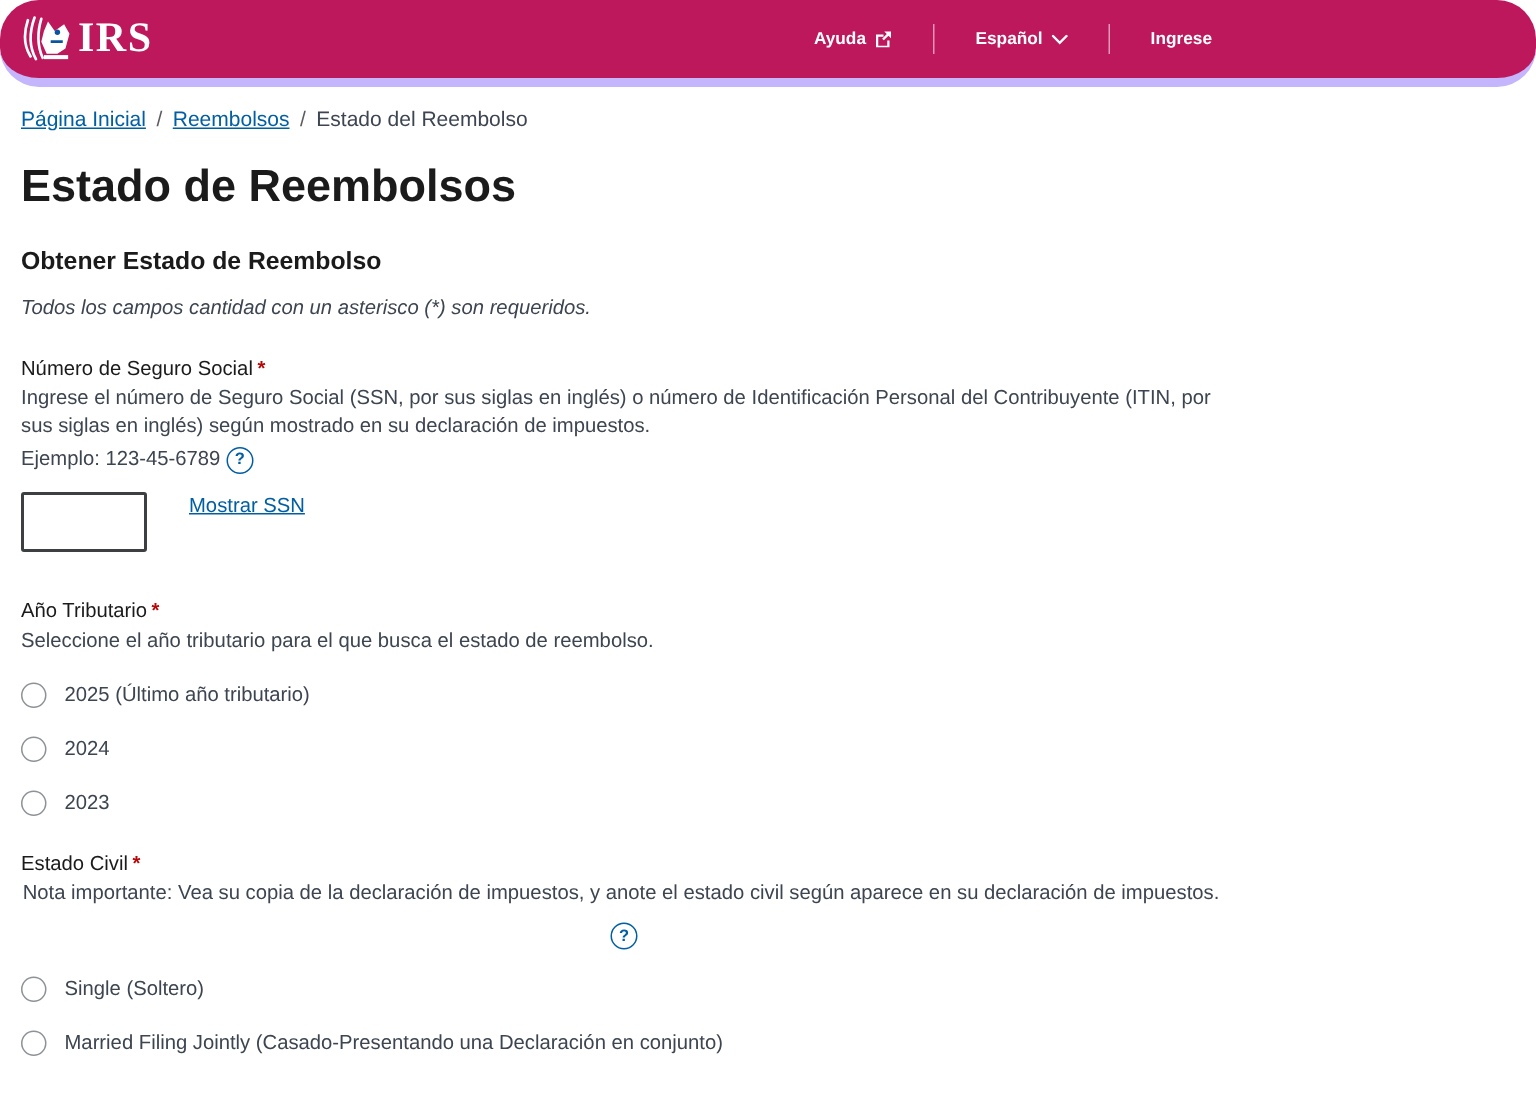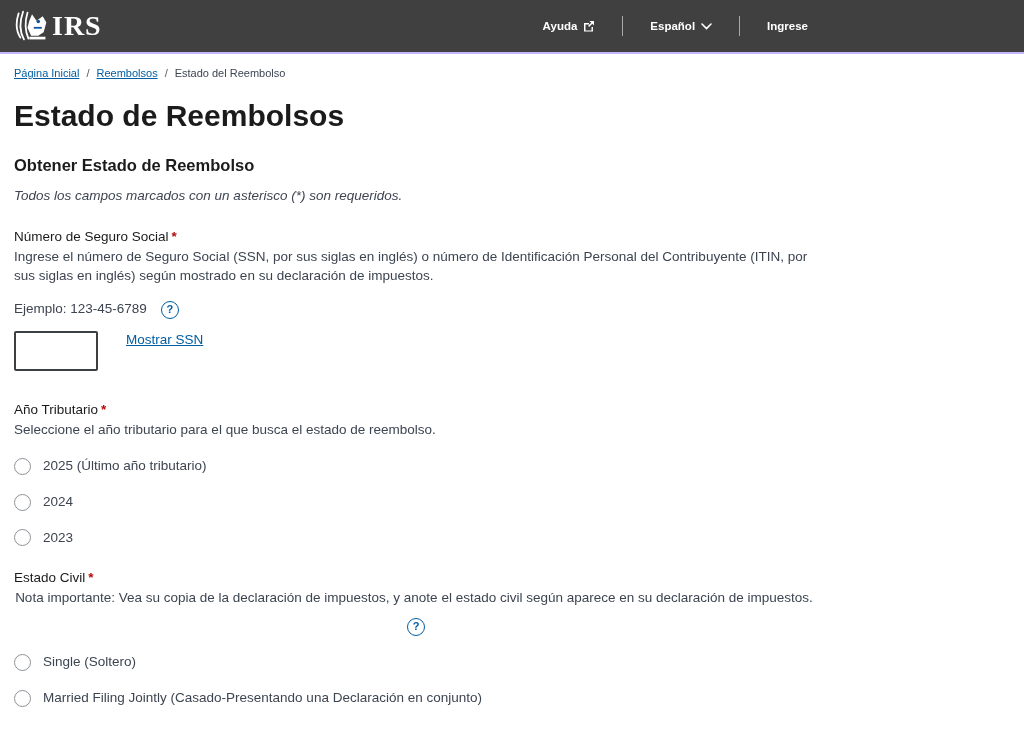--- a/index.html
+++ b/index.html
@@ -5,56 +5,56 @@
   html,body{margin:0;padding:0;background:#ffffff;}
   body{
     width:1024px;height:738px;
     font-family:"Liberation Sans","DejaVu Sans",sans-serif;
     color:#3d4551;font-size:13.5px;line-height:1.4;
     overflow:hidden;
   }
   .container{max-width:800px;padding-left:14px;box-sizing:content-box;}
 
   
-  .site-header{background:#404040;height:52px;border-bottom:2px solid #c4b5fd;}
+  .site-header{background:#be185d;height:52px;border-bottom:6px solid #c4b5fd;border-radius:26px;}
   .header-inner{max-width:800px;padding-left:14px;height:52px;
     display:flex;align-items:center;justify-content:space-between;}
   .logo{display:flex;align-items:center;gap:2px;cursor:pointer;}
   .logo-mark{display:inline-flex;}
   .logo-text{color:#fff;font-family:"Liberation Serif","DejaVu Serif",serif;
     font-weight:bold;font-size:28px;letter-spacing:1px;line-height:1;}
   .header-nav{display:flex;gap:21px;margin-left:36px;}
   .nav-item{display:flex;align-items:center;gap:6px;color:#fff;
     font-size:11.5px;font-weight:bold;background:none;border:none;
     font-family:inherit;cursor:pointer;padding:4px 6px;}
   .nav-divider{width:1px;height:20px;background:rgba(255,255,255,0.55);}
 
   
-  .breadcrumb{margin-top:12px;font-size:11px;display:flex;gap:7px;align-items:center;}
+  .breadcrumb{margin-top:12px;font-size:14px;display:flex;gap:7px;align-items:center;}
   .crumb-link{color:#005ea2;text-decoration:underline;cursor:pointer;}
   .crumb-sep{color:#5c5c5c;}
   .crumb-current{color:#3d4551;}
 
   
   .page-title{font-size:30px;font-weight:bold;color:#1b1b1b;margin:18px 0 0 0;line-height:1.1;}
   .section-title{font-size:16.5px;font-weight:bold;color:#1b1b1b;margin:22px 0 0 0;}
   .intro{margin:10px 0 0 0;}
   .required-note{margin:10px 0 0 0;font-style:italic;}
 
   
   .field{margin-top:22px;}
   .field-label{font-weight:normal;color:#1b1b1b;font-size:13.5px;}
   .req{color:#b50909;font-weight:bold;margin-left:3px;}
   .field-desc{margin:1px 0 0 0;max-width:800px;}
   .inline-desc{display:flex;align-items:center;gap:10px;flex-wrap:wrap;justify-content:center;}
   .help-icon{display:inline-flex;align-items:center;justify-content:center;
     width:16px;height:16px;border:1.5px solid #005ea2;border-radius:50%;
     color:#005ea2;font-size:11px;font-weight:bold;cursor:pointer;flex:0 0 auto;
     margin-left:4px;}
-  .example-row{display:flex;align-items:flex-end;gap:10px;margin-top:14px;}
+  .example-row{display:flex;align-items:flex-end;margin-top:3px;}
 
   .ssn-row{display:flex;align-items:flex-start;gap:28px;margin-top:12px;}
   .text-input{border:2px solid #3d4043;border-radius:2px;height:36px;
     font-family:inherit;font-size:14px;color:#3d4551;padding:0 8px;background:#fff;}
   .ssn-input{width:64px;}
   .link{color:#005ea2;text-decoration:underline;cursor:pointer;font-size:13.5px;}
 
   .radio-row{display:flex;align-items:center;gap:12px;margin-top:17px;cursor:pointer;}
   .radio-dot{width:15px;height:15px;border:1.5px solid #8d9297;border-radius:50%;
     background:#fff;flex:0 0 auto;}
@@ -120,21 +120,21 @@
   <nav class="breadcrumb">
     <a class="crumb-link">Página Inicial</a>
     <span class="crumb-sep">/</span>
     <a class="crumb-link">Reembolsos</a>
     <span class="crumb-sep">/</span>
     <span class="crumb-current">Estado del Reembolso</span>
   </nav>
 
   <h1 class="page-title">Estado de Reembolsos</h1>
   <h2 class="section-title">Obtener Estado de Reembolso</h2>
-  <p class="required-note">Todos los campos marcados con un asterisco (*) son requeridos.</p>
+  <p class="required-note">Todos los campos cantidad con un asterisco (*) son requeridos.</p>
 
   <section class="field">
     <div>
       <span class="field-label">Número de Seguro Social</span><span class="req">*</span>
     </div>
     <p class="field-desc">Ingrese el número de Seguro Social (SSN, por sus siglas en inglés) o número de Identificación Personal del Contribuyente (ITIN, por sus siglas en inglés) según mostrado en su declaración de impuestos.</p>
     <div class="example-row">
       <span>Ejemplo: 123-45-6789</span>
       <span class="help-icon">?</span>
     </div>

